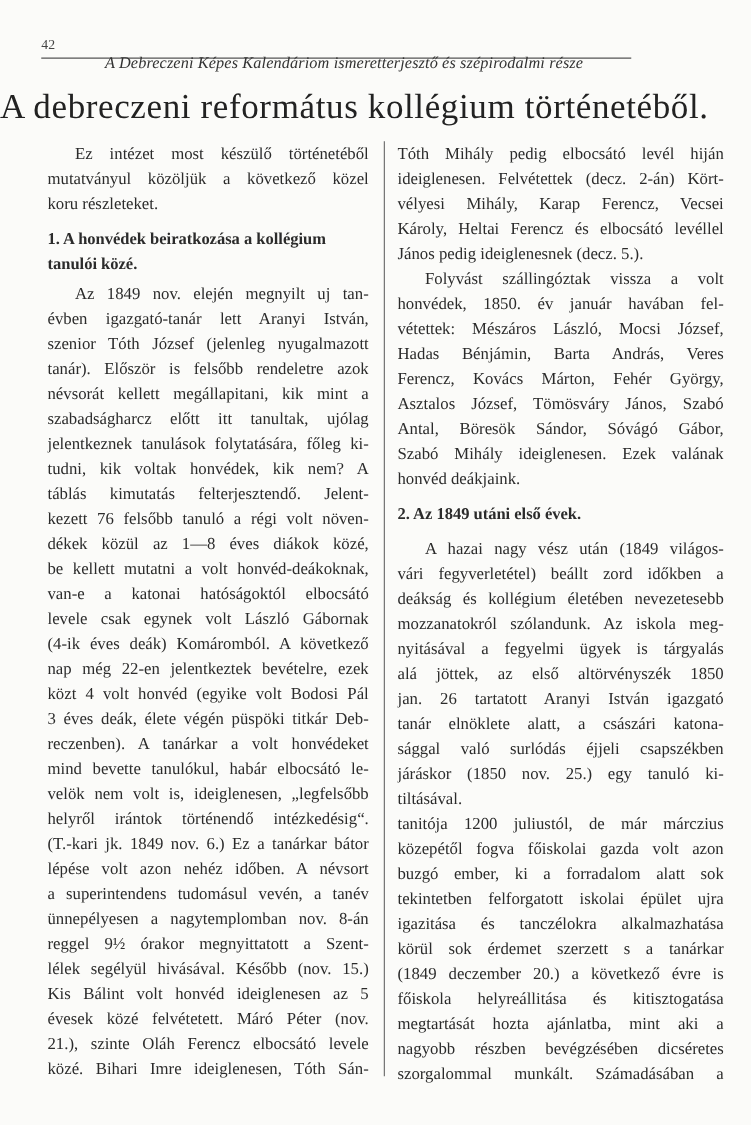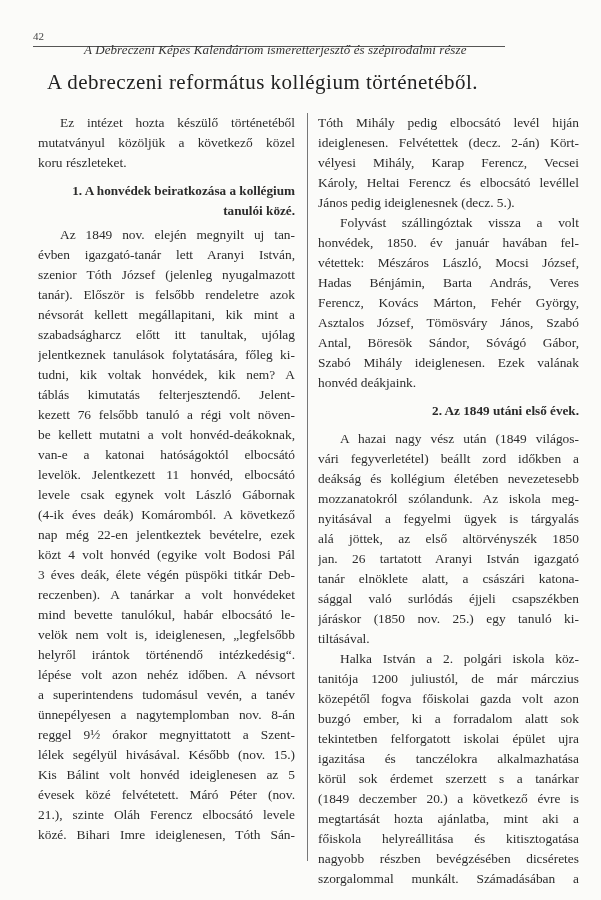--- a/index.html
+++ b/index.html
@@ -4,76 +4,77 @@
 <style>
   html, body { margin:0; padding:0; }
   body { width:601px; height:900px; background:#fbfbf9; position:relative; overflow:hidden;
          font-family:"DejaVu Serif", "Liberation Serif", serif; color:#2a2a2a; }
   .header { position:absolute; left:33px; top:28px; width:472px; height:18px;
             border-bottom:1px solid #555; }
   .page-num { position:absolute; left:0; top:2px; font-size:11px; font-family:"Liberation Serif", serif; color:#444;text-align:center; }
   .running-title { position:absolute; left:51px; top:2px; font-size:13px; font-style:italic;
                    font-family:"Liberation Serif", serif; color:#333; white-space:nowrap; letter-spacing:0.1px;margin-top:12px; }
   .title { position:absolute; left:0; width:525px; top:70px; text-align:center;
-           font-family:"Liberation Serif", serif; font-size:21px; color:#222; letter-spacing:0.5px; white-space:nowrap; }
+           font-family:"Liberation Serif", serif; font-size:28px; color:#222; letter-spacing:0.5px; white-space:nowrap; }
   .col { position:absolute; top:113px; font-family:"Liberation Serif", serif; font-size:13.4px; color:#2b2b2b; }
   .col-left { left:38px; width:257px; }
   .col-right { left:318px; width:261px; }
   .divider { position:absolute; left:307px; top:113px; width:1px; height:748px; background:#777; }
   .line { height:20px; line-height:20px; white-space:nowrap; text-align:justify; text-align-last:justify; overflow:hidden; }
   .line.last { text-align-last:left; }
   .line.indent { padding-left:22px; }
-  .heading { height:20px; line-height:20px; text-align:right; font-weight:bold; font-size:13.2px; white-space:nowrap; }
+  .heading { height:20px; line-height:20px; text-align:left; font-weight:bold; font-size:13.2px; white-space:nowrap; }
   .gap { height:8px; }
 </style>
 </head>
 <body>
 
 <div class="header">
   <span class="page-num">42</span>
   <span class="running-title">A Debreczeni Képes Kalendáriom ismeretterjesztő és szépirodalmi része</span>
 </div>
 
 <div class="title">A debreczeni református kollégium történetéből.</div>
 
 <div class="col col-left">
   <div>
-    <div class="line indent">Ez intézet hozta készülő történetéből</div>
+    <div class="line indent">Ez intézet most készülő történetéből</div>
     <div class="line">mutatványul közöljük a következő közel</div>
     <div class="line last">koru részleteket.</div>
   </div>
   <div class="gap"></div>
   <div>
     <div class="heading">1. A honvédek beiratkozása a kollégium</div>
     <div class="heading">tanulói közé.</div>
   </div>
   <div class="gap" style="height:4px"></div>
   <div id="left-body">
       <div class="line indent">Az 1849 nov. elején megnyilt uj tan-</div>
       <div class="line">évben igazgató-tanár lett Aranyi István,</div>
       <div class="line">szenior Tóth József (jelenleg nyugalmazott</div>
       <div class="line">tanár). Először is felsőbb rendeletre azok</div>
       <div class="line">névsorát kellett megállapitani, kik mint a</div>
       <div class="line">szabadságharcz előtt itt tanultak, ujólag</div>
       <div class="line">jelentkeznek tanulások folytatására, főleg ki-</div>
       <div class="line">tudni, kik voltak honvédek, kik nem? A</div>
       <div class="line">táblás kimutatás felterjesztendő. Jelent-</div>
       <div class="line">kezett 76 felsőbb tanuló a régi volt növen-</div>
+      <div class="line">dékek közül az 1—8 éves diákok közé,</div>
       <div class="line">be kellett mutatni a volt honvéd-deákoknak,</div>
       <div class="line">van-e a katonai hatóságoktól elbocsátó</div>
-      <div class="line">levelök. Jelentkezett 11 honvéd, elbocsátó</div>
       <div class="line">levele csak egynek volt László Gábornak</div>
       <div class="line">(4-ik éves deák) Komáromból. A következő</div>
       <div class="line">nap még 22-en jelentkeztek bevételre, ezek</div>
       <div class="line">közt 4 volt honvéd (egyike volt Bodosi Pál</div>
       <div class="line">3 éves deák, élete végén püspöki titkár Deb-</div>
       <div class="line">reczenben). A tanárkar a volt honvédeket</div>
       <div class="line">mind bevette tanulókul, habár elbocsátó le-</div>
       <div class="line">velök nem volt is, ideiglenesen, „legfelsőbb</div>
       <div class="line">helyről irántok történendő intézkedésig“.</div>
+      <div class="line">(T.-kari jk. 1849 nov. 6.) Ez a tanárkar bátor</div>
       <div class="line">lépése volt azon nehéz időben. A névsort</div>
       <div class="line">a superintendens tudomásul vevén, a tanév</div>
       <div class="line">ünnepélyesen a nagytemplomban nov. 8-án</div>
       <div class="line">reggel 9½ órakor megnyittatott a Szent-</div>
       <div class="line">lélek segélyül hivásával. Később (nov. 15.)</div>
       <div class="line">Kis Bálint volt honvéd ideiglenesen az 5</div>
       <div class="line">évesek közé felvétetett. Máró Péter (nov.</div>
       <div class="line">21.), szinte Oláh Ferencz elbocsátó levele</div>
       <div class="line">közé. Bihari Imre ideiglenesen, Tóth Sán-</div>
     </div>
@@ -110,26 +111,25 @@
       <div class="line">mozzanatokról szólandunk. Az iskola meg-</div>
       <div class="line">nyitásával a fegyelmi ügyek is tárgyalás</div>
       <div class="line">alá jöttek, az első altörvényszék 1850</div>
       <div class="line">jan. 26 tartatott Aranyi István igazgató</div>
       <div class="line">tanár elnöklete alatt, a császári katona-</div>
       <div class="line">sággal való surlódás éjjeli csapszékben</div>
       <div class="line">járáskor (1850 nov. 25.) egy tanuló ki-</div>
       <div class="line last">tiltásával.</div>
     </div>
   <div id="r-p4">
-      <div class="line indent">Halka István a 2. polgári iskola köz-</div>
       <div class="line">tanitója 1200 juliustól, de már márczius</div>
       <div class="line">közepétől fogva főiskolai gazda volt azon</div>
       <div class="line">buzgó ember, ki a forradalom alatt sok</div>
       <div class="line">tekintetben felforgatott iskolai épület ujra</div>
       <div class="line">igazitása és tanczélokra alkalmazhatása</div>
       <div class="line">körül sok érdemet szerzett s a tanárkar</div>
       <div class="line">(1849 deczember 20.) a következő évre is</div>
+      <div class="line">főiskola helyreállitása és kitisztogatása</div>
       <div class="line">megtartását hozta ajánlatba, mint aki a</div>
-      <div class="line">főiskola helyreállitása és kitisztogatása</div>
       <div class="line">nagyobb részben bevégzésében dicséretes</div>
       <div class="line">szorgalommal munkált. Számadásában a</div>
     </div>
 </div>
 
 </body></html>

